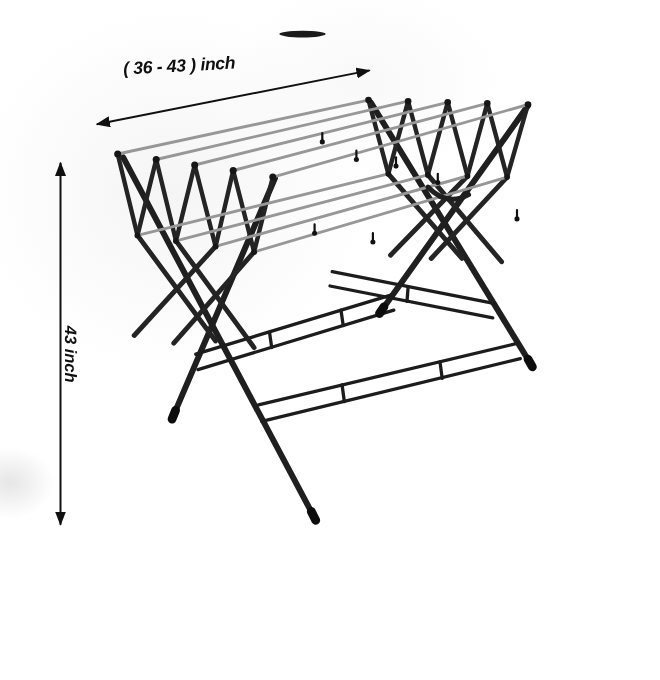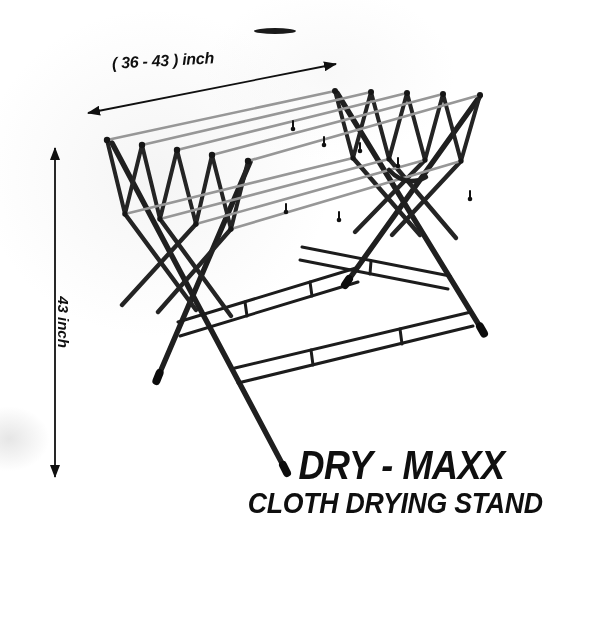--- a/index.html
+++ b/index.html
@@ -185,17 +185,13 @@
       <line x1="159.6" y1="373" x2="156.4" y2="381"></line>
       <line x1="480" y1="326.5" x2="484" y2="333.5"></line>
       <line x1="349" y1="279" x2="345" y2="285"></line>
     </g>
   </svg>
 
   <div class="label label-width">( 36 - 43 ) inch</div>
 
   <div class="label label-height">43  inch</div>
 
-  <div class="brand-block">
-    <span class="brand-name">DRY - MAXX</span><br>
-    <span class="brand-sub">CLOTH DRYING STAND</span>
-  </div>
 </div>
 
 </body></html>

